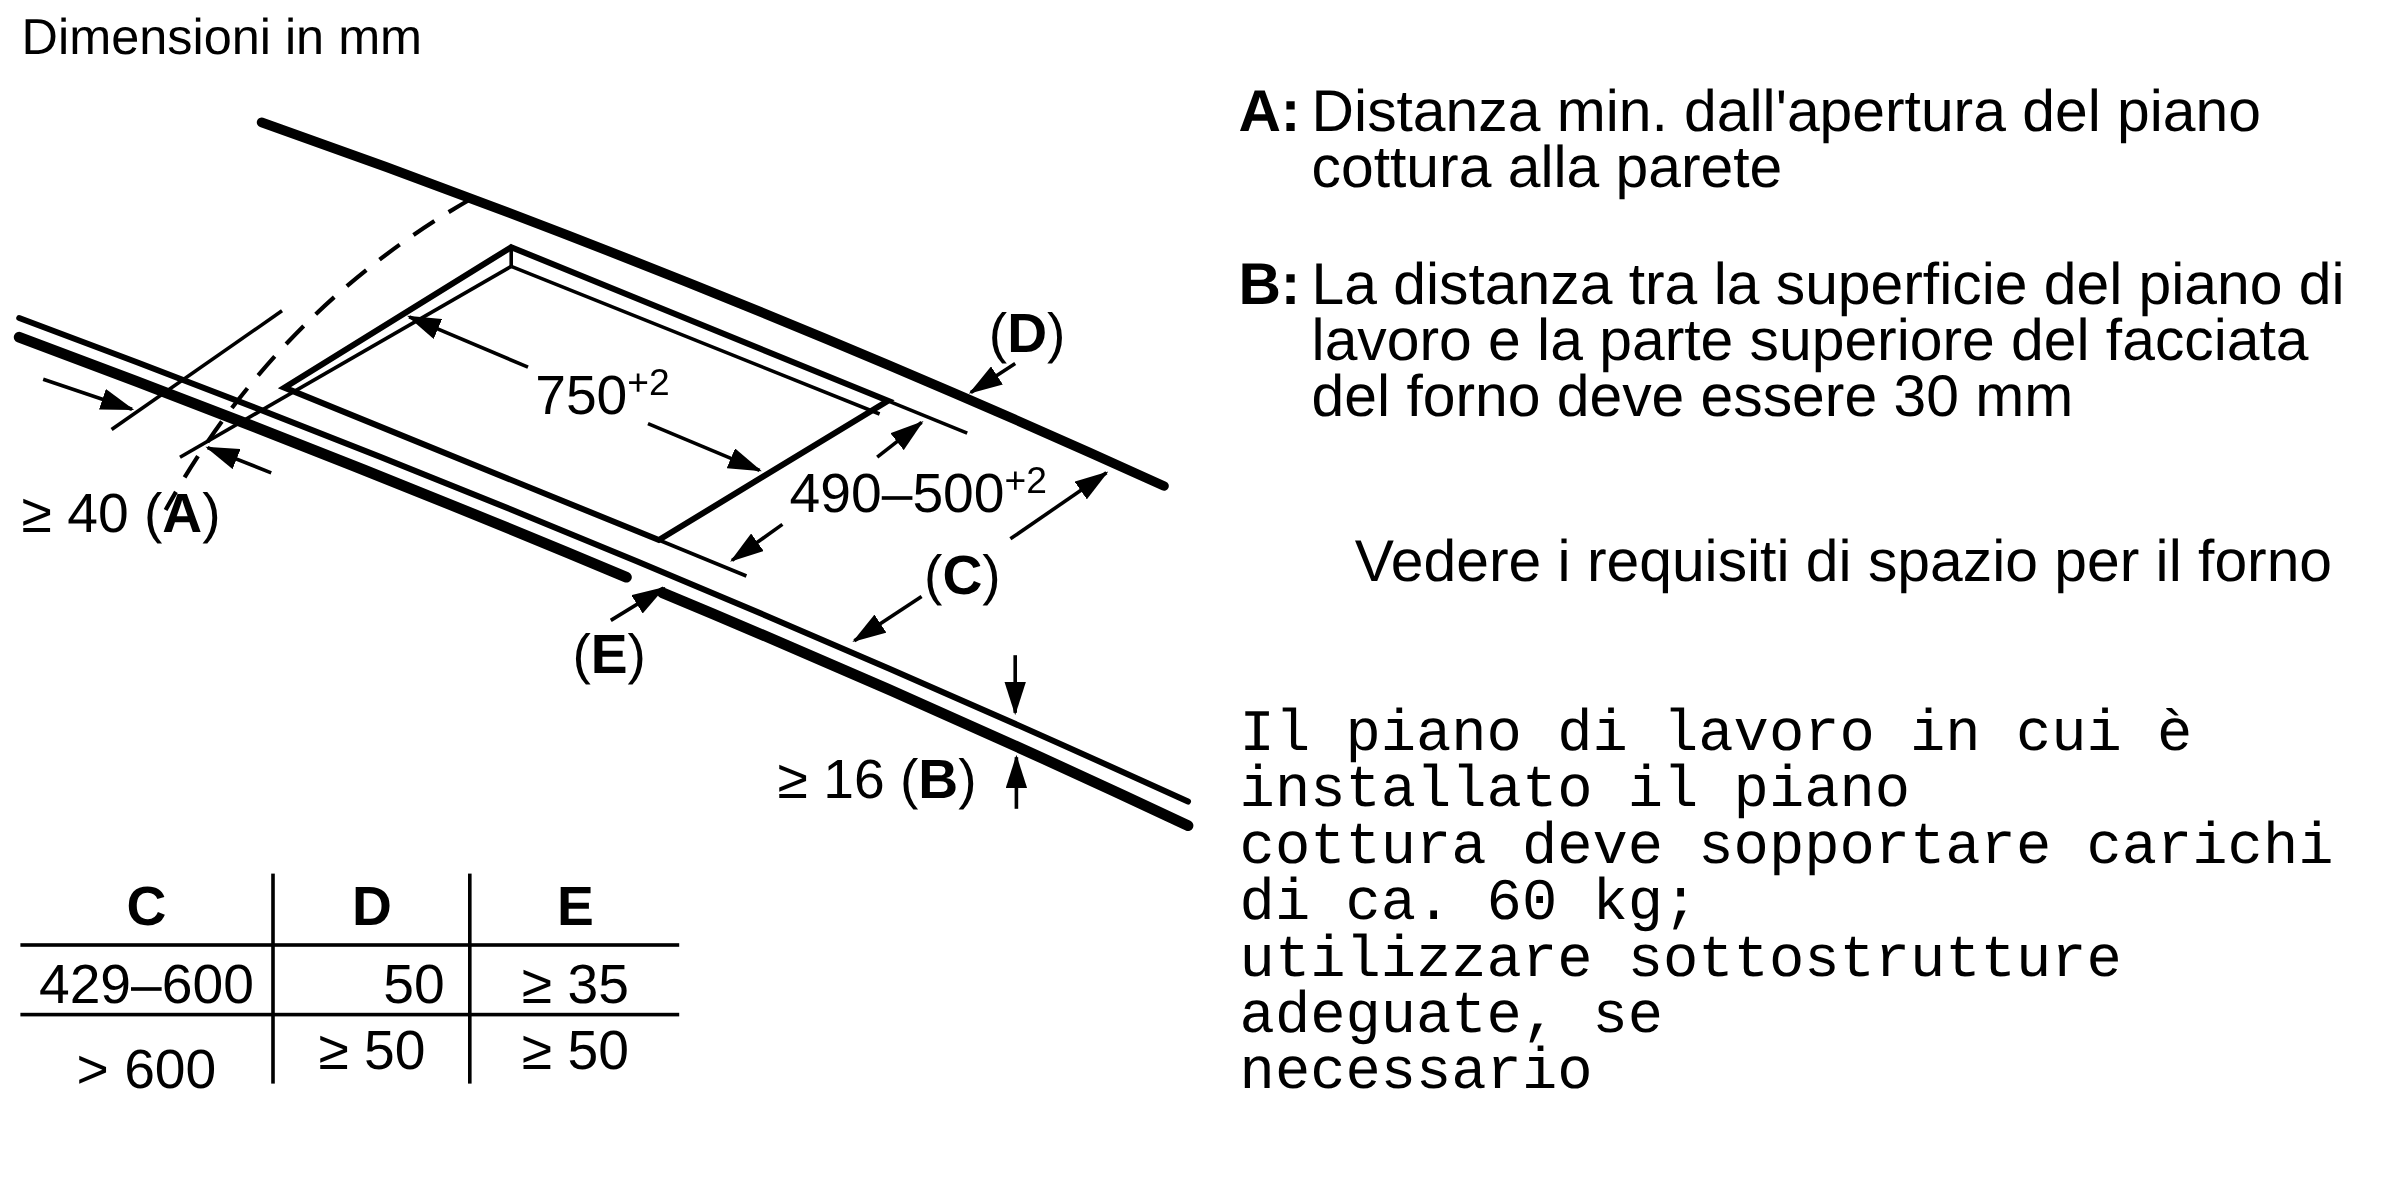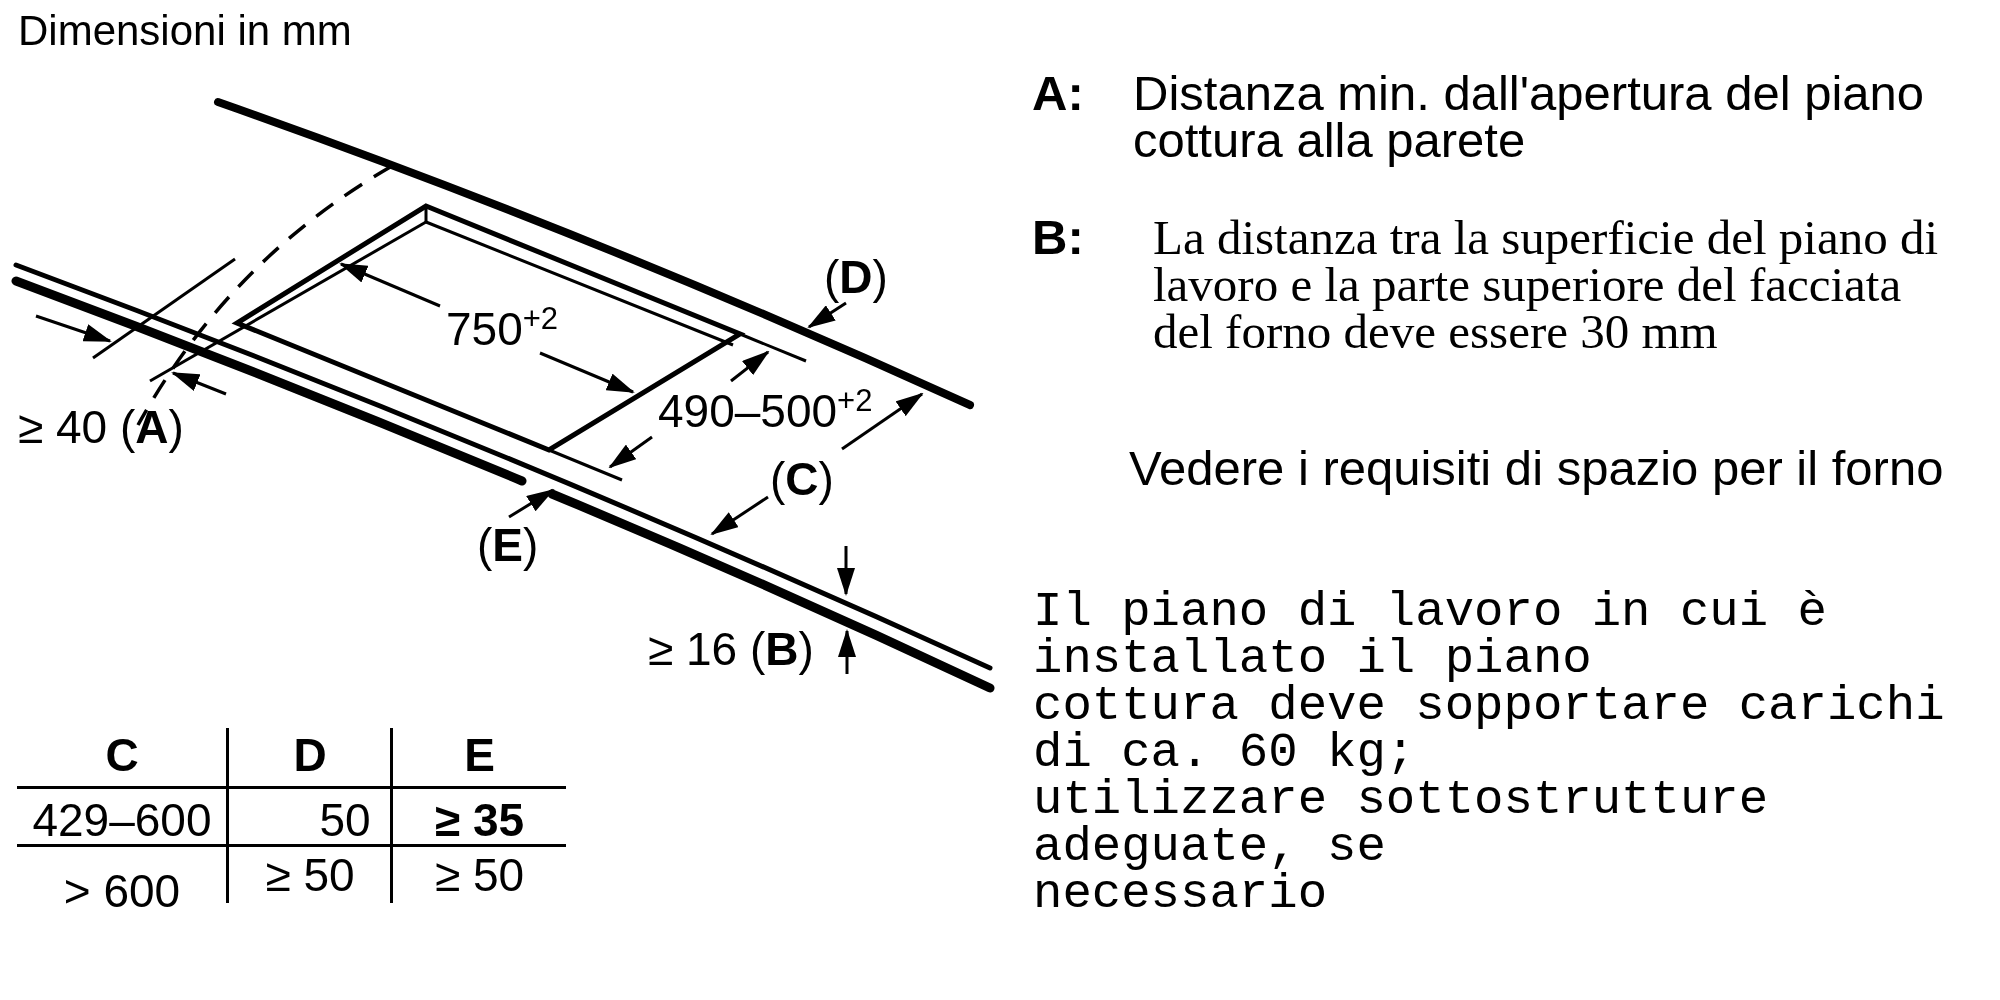--- a/index.html
+++ b/index.html
@@ -85,34 +85,34 @@
   <div class="abs tline" style="left:17px;top:844px;width:549px;height:3px;"></div>
   <div class="abs tline" style="left:226px;top:728px;width:3px;height:175px;"></div>
   <div class="abs tline" style="left:390px;top:728px;width:3px;height:175px;"></div>
 
   <div class="tcell thead" style="left:17px;top:732px;width:210px;">C</div>
   <div class="tcell thead" style="left:229px;top:732px;width:162px;">D</div>
   <div class="tcell thead" style="left:393px;top:732px;width:173px;">E</div>
 
   <div class="tcell" style="left:17px;top:797px;width:210px;">429–600</div>
   <div class="tcell" style="left:228px;top:797px;width:162px;padding-left:36px;">50</div>
-  <div class="tcell" style="left:393px;top:797px;width:173px;font-weight:bold;">≥ 35</div>
+  <div class="tcell" style="left:393px;top:797px;width:173px;">≥ 35</div>
 
   <div class="tcell" style="left:17px;top:852px;width:210px;margin-top:16px;">&gt; 600</div>
   <div class="tcell" style="left:229px;top:852px;width:162px;">≥ 50</div>
   <div class="tcell" style="left:393px;top:852px;width:173px;">≥ 50</div>
 </div>
 
 <div>
   <div class="note-label" style="left:1032px;top:70px;">A:</div>
-  <div class="note-text" style="left:1093px;top:70px;margin-left:40px;">Distanza min. dall'apertura del piano
+  <div class="note-text" style="left:1093px;top:70px;">Distanza min. dall'apertura del piano
 cottura alla parete</div>
 
   <div class="note-label" style="left:1032px;top:214px;">B:</div>
-  <div class="note-text" style="left:1153px;top:214px;font-family:Liberation Serif, serif;">La distanza tra la superficie del piano di
+  <div class="note-text" style="left:1093px;top:214px;">La distanza tra la superficie del piano di
 lavoro e la parte superiore del facciata
 del forno deve essere 30 mm</div>
 
   <div class="note-text" style="left:1093px;top:445px;margin-left:36px;">Vedere i requisiti di spazio per il forno</div>
 
   <div class="note-text" style="left:1033px;top:589px;font-family:Liberation Mono, monospace;">Il piano di lavoro in cui è installato il piano
 cottura deve sopportare carichi di ca. 60 kg;
 utilizzare sottostrutture adeguate, se
 necessario</div>
 </div>

